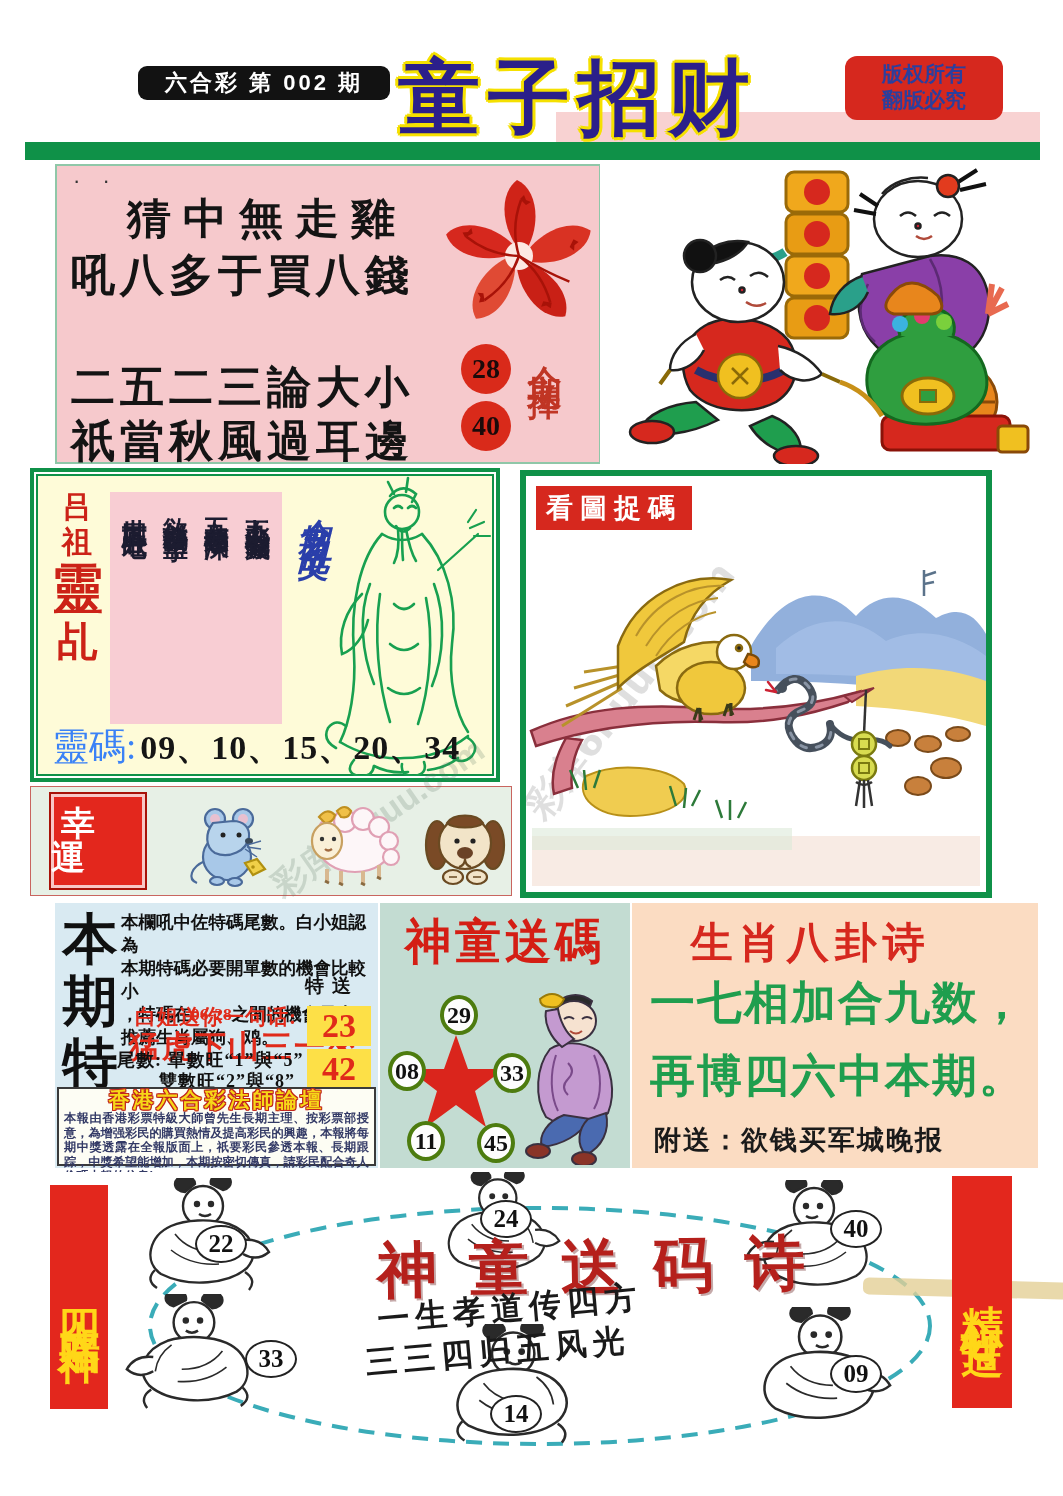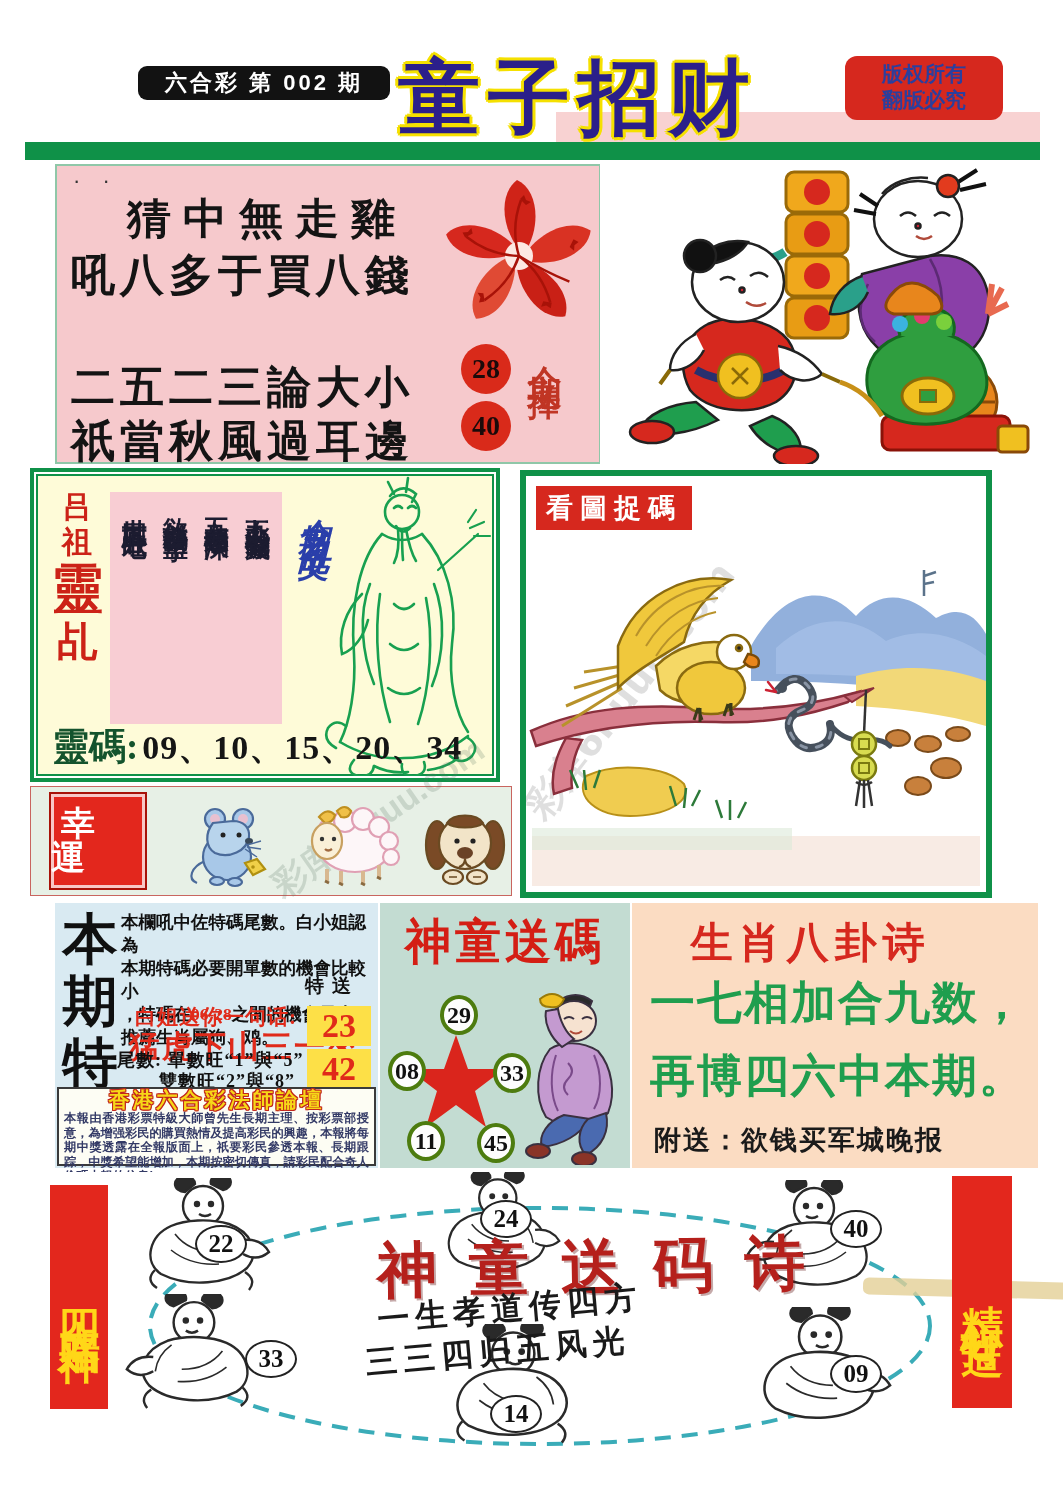--- a/index.html
+++ b/index.html
@@ -41,21 +41,21 @@
   .luzu-side{left:16px;top:18px;width:54px;display:flex;flex-direction:column;align-items:center;
     color:#cc2217;font-weight:900;}
   .luzu-side span{line-height:1.15;}
   .lz1,.lz2{font-size:30px;} .lz3{font-size:52px;} .lz4{font-size:40px;}
   .luzu-cols{left:76px;top:20px;width:172px;height:232px;background:#f8cdd3;padding:6px 4px;
     writing-mode:vertical-rl;box-sizing:border-box;}
   .luzu-col{font-size:25px;font-weight:bold;color:#1c1c30;letter-spacing:3px;line-height:41px;}
   .luzu-intro{left:258px;top:22px;writing-mode:vertical-rl;font-size:31px;color:#2a3faa;
     font-weight:bold;font-style:italic;letter-spacing:6px;height:240px;}
   .luzu-codes{left:18px;top:250px;white-space:nowrap;}
-  .luzu-code-label{color:#14532d;font-size:37px;font-weight:700;}
+  .luzu-code-label{color:#3b82f6;font-size:37px;font-weight:400;}
   .luzu-code-vals{color:#151515;font-size:34px;font-weight:900;letter-spacing:1px;}
 
   
   .picture-box{left:520px;top:470px;width:472px;height:428px;background:#ffffff;
     border:6px solid #0f9148;box-sizing:border-box;}
   .picture-label{left:10px;top:10px;background:#d6281e;color:#fff;font-size:27px;font-weight:bold;
     padding:4px 10px;letter-spacing:7px;}
 
   
   .lucky-box{left:30px;top:786px;width:482px;height:110px;background:#e7f0e6;

